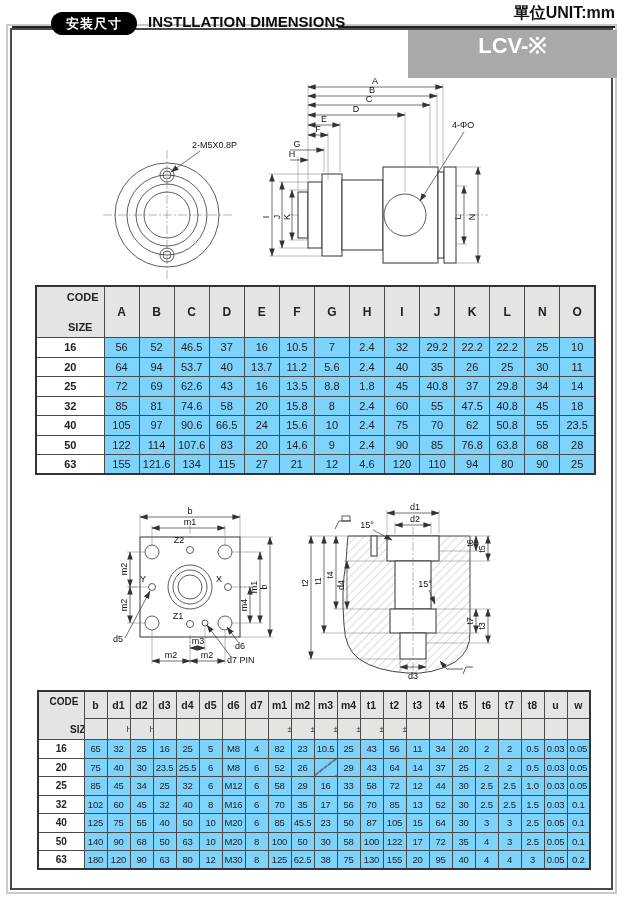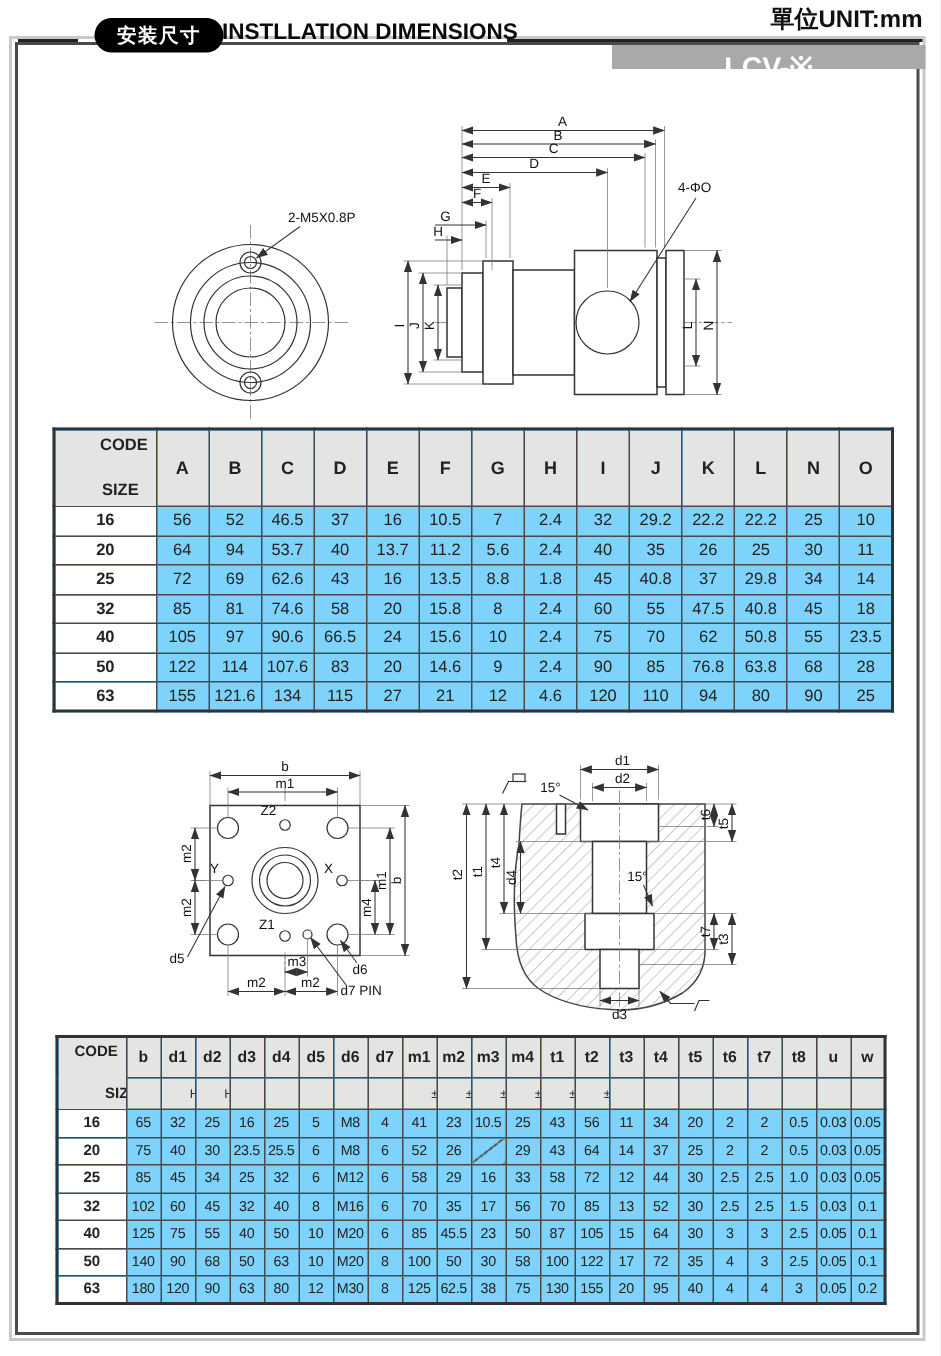--- a/index.html
+++ b/index.html
@@ -4,25 +4,25 @@
 <style>
   html,body{margin:0;padding:0;background:#e9e9e7;}
   .page{position:relative;width:627px;height:904px;background:#ffffff;overflow:hidden;
         font-family:"Liberation Sans",sans-serif;}
   .frame{position:absolute;left:10px;top:28px;width:599px;height:858px;
          border:2px solid #4a4a4a;outline:2px solid #c9c9c9;outline-offset:2px;background:#fff;}
   .unit-label{position:absolute;top:3px;right:12px;font-size:16px;font-weight:bold;color:#111;z-index:4;}
   .rule{position:absolute;top:26px;height:2px;background:#222;z-index:2;}
   .rule-left{left:12px;width:40px;}
   .rule-right{left:338px;width:277px;}
-  .badge{position:absolute;left:63px;top:12px;width:86px;height:23px;background:#000;border-radius:12px;
+  .badge{position:absolute;left:51px;top:12px;width:86px;height:23px;background:#000;border-radius:12px;
          color:#fff;font-size:13px;font-weight:bold;text-align:center;line-height:23px;letter-spacing:1px;z-index:3;}
   .sec-title{position:absolute;left:148px;top:13px;font-size:15px;font-weight:bold;color:#0a0a0a;z-index:3;}
-  .model-box{position:absolute;left:408px;top:30px;width:209px;height:16px;background:#a9a9a9;color:#fff;
-             font-size:19px;font-weight:bold;text-align:center;line-height:32px;z-index:3;}
+  .model-box{position:absolute;left:408px;top:30px;width:209px;height:48px;background:#a9a9a9;color:#fff;
+             font-size:22px;font-weight:bold;text-align:center;line-height:32px;z-index:3;}
   .dwg{position:absolute;z-index:1;}
   #svg-top{left:40px;top:70px;}
   #svg-bottom{left:95px;top:483px;}
   svg .dim,svg .ldr{stroke:#333;stroke-width:0.7;fill:none;}
   svg .ext{stroke:#777;stroke-width:0.5;fill:none;}
   svg .cl{stroke:#888;stroke-width:0.6;fill:none;stroke-dasharray:9 2 2 2;}
   svg .body{stroke:#333;fill:#fff;stroke-width:1;}
   svg .thin{stroke:#333;fill:none;stroke-width:0.8;}
   svg text{font-size:9px;fill:#111;font-family:"Liberation Sans",sans-serif;}
   svg text.mid{text-anchor:middle;}
@@ -555,21 +555,21 @@
           <tr>
             <th class="size">16</th>
             <td>65</td>
             <td>32</td>
             <td>25</td>
             <td>16</td>
             <td>25</td>
             <td>5</td>
             <td>M8</td>
             <td>4</td>
-            <td>41</td>
+            <td>82</td>
             <td>23</td>
             <td>10.5</td>
             <td>25</td>
             <td>43</td>
             <td>56</td>
             <td>11</td>
             <td>34</td>
             <td>20</td>
             <td>2</td>
             <td>2</td>

